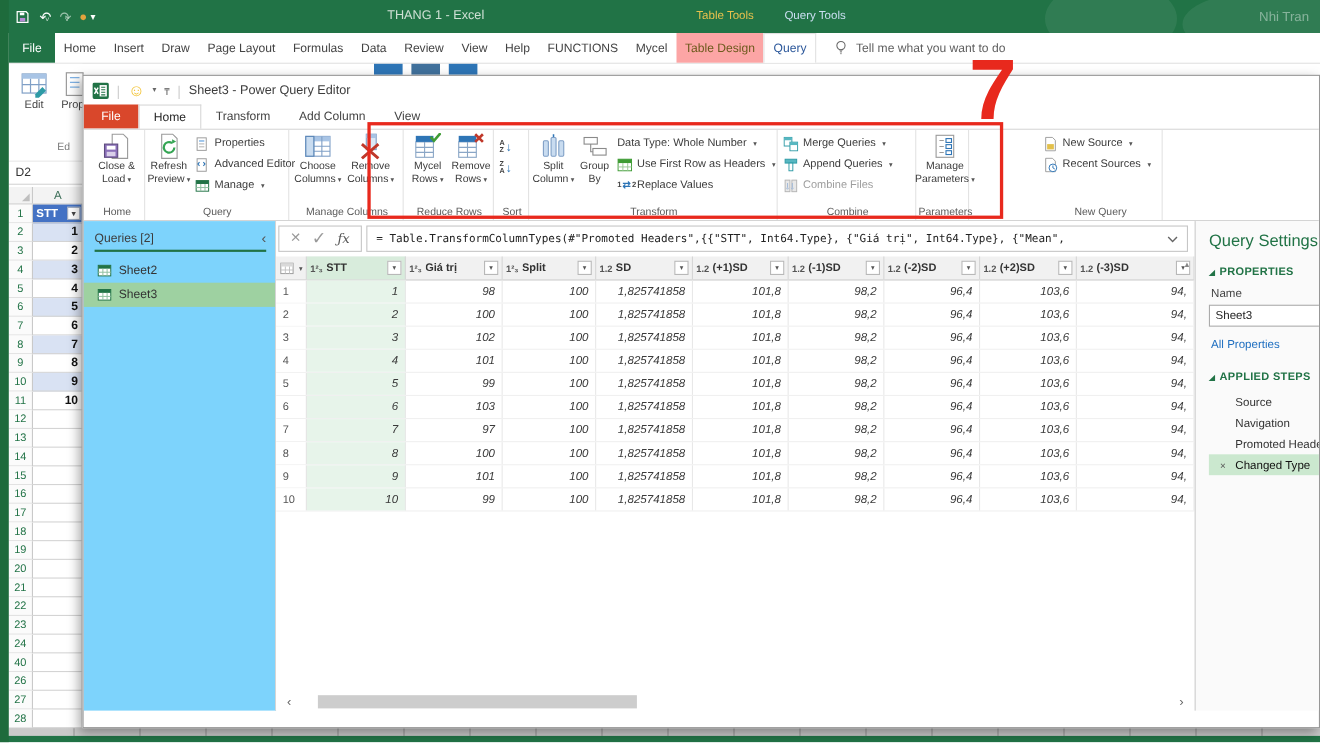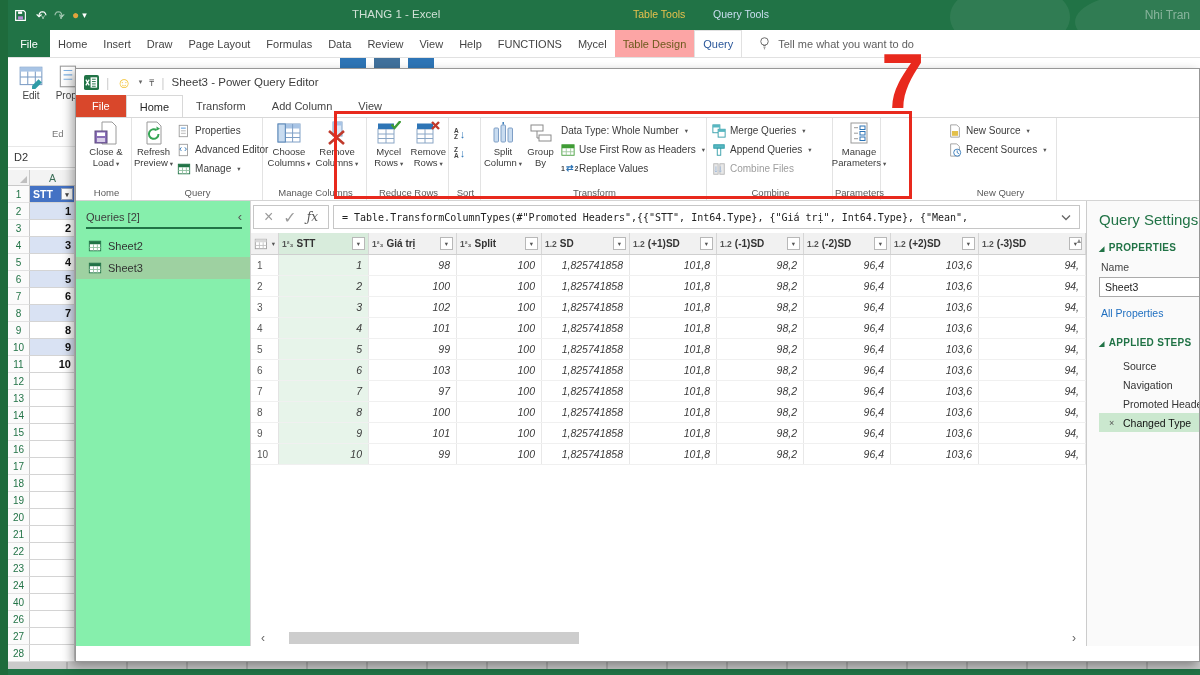--- a/index.html
+++ b/index.html
@@ -71,21 +71,21 @@
   .arr{font-size:6.5px;color:#555;margin-left:2px}
   svg{display:block;width:100%;height:100%}
   .sortg{display:inline-flex;align-items:center;height:14px}
   .sortg .sl{display:flex;flex-direction:column;font-weight:700;font-size:6.5px;line-height:1.05;color:#444;font-style:normal}
   .sortg .sa{font-size:11px;color:#2E75B6;margin-left:1px;line-height:1}
   .rvg{display:inline-flex;align-items:center;font-weight:700;color:#444}
   .rvg .n{font-size:7px}.rvg .a{color:#2E75B6;font-size:9px;margin:0 1px}
 
   
   #pq-body{position:absolute;left:0;top:132px;width:1125px;height:445px}
-  #queries-pane{position:absolute;left:0;top:0;width:175px;height:445px;border-right:1px solid #D5D5D5;background:#86efac}
+  #queries-pane{position:absolute;left:0;top:0;width:175px;height:445px;border-right:1px solid #D5D5D5;background:#7dd3fc}
   #queries-header{display:flex;align-items:center;margin:8px 8px 6px 10px;border-bottom:2px solid #217346;padding-bottom:3px}
   #queries-title{font-size:11px;color:#3c3c3c;flex:1}
   #queries-collapse{font-size:13px;color:#555}
   .qitem{display:flex;align-items:center;gap:6px;height:22px;padding-left:12px;font-size:11px;color:#333}
   .qitem.sel{background:#9ED1A1}
   .qitem .qicon{width:14px;height:14px}
   #formula-bar{position:absolute;left:175px;top:0;width:835px;height:32px;background:#fff;display:flex;align-items:center;gap:4px;padding:0 6px 0 2px}
   #fb-buttons{display:flex;align-items:center;gap:10px;border:1px solid #C6C6C6;height:24px;padding:0 10px;color:#9a9a9a}
   #fb-buttons .fx{font-family:"DejaVu Serif",serif;font-style:italic;font-size:12px;color:#555}
   #fb-input{flex:1;height:24px;border:1px solid #C6C6C6;font-family:"DejaVu Sans Mono",monospace;font-size:10px;color:#222;display:flex;align-items:center;padding:0 8px;white-space:nowrap;overflow:hidden}

